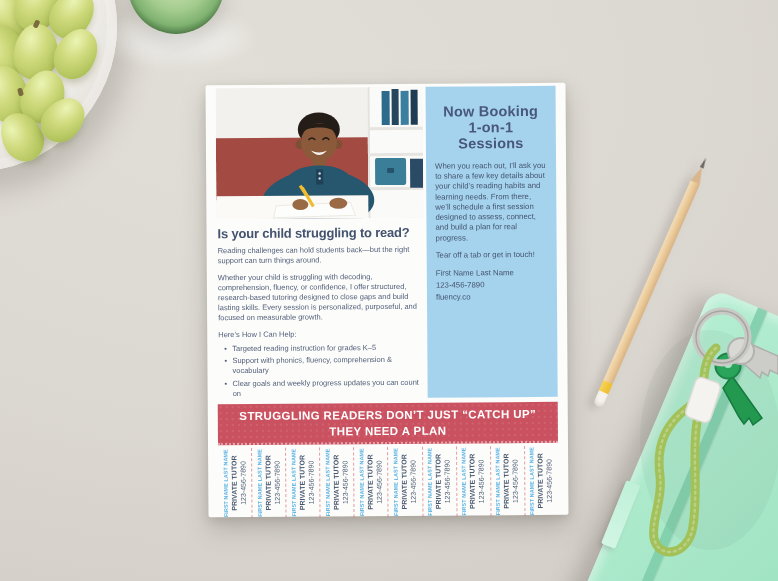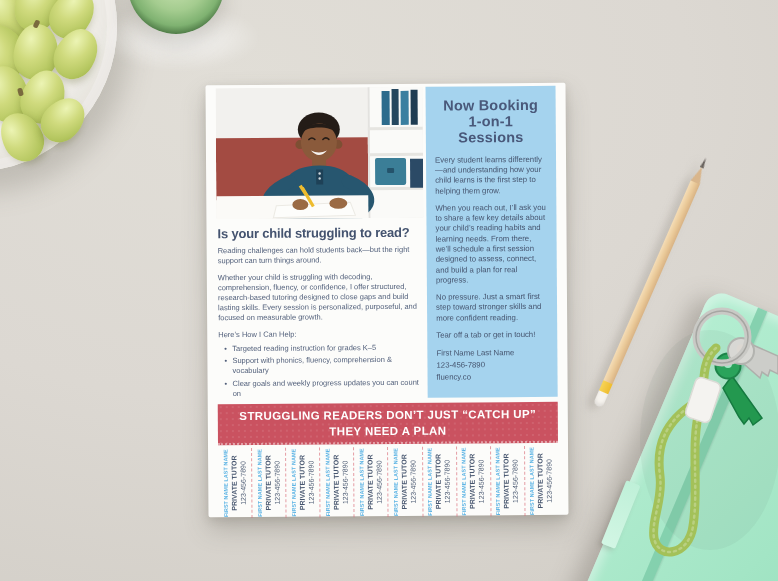--- a/index.html
+++ b/index.html
@@ -58,21 +58,21 @@
   .photo{height:131px;flex:none;display:block;}
   .colL-text{padding:7px 2px 0 1px;}
   .colL-text h1{font-size:13px;letter-spacing:-.2px;color:var(--heading-navy,#44536f);margin:0 0 5px;}
   .colL-text p{font-size:7.5px;line-height:1.34;color:#515f7a;margin:0 0 7px;}
   .colL-text .list-intro{margin:0 0 4px;}
   .help-list{list-style:none;margin:0;padding:0 0 0 6px;}
   .help-list li{position:relative;padding-left:8px;font-size:7.5px;line-height:1.34;color:#515f7a;margin-bottom:2px;}
   .help-list li::before{content:"•";position:absolute;left:0;top:0;}
 
   .panel{width:130px;flex:none;box-sizing:border-box;background:var(--panel-blue,#a5d3ee);padding:9px 9px 8px;}
-  .panel h2{font-size:14.5px;line-height:1.12;text-align:center;color:#49587a;max-width:96px;margin:2px auto 9px;letter-spacing:.2px;}
+  .panel h2{font-size:14.5px;line-height:1.12;text-align:center;color:#49587a;max-width:96px;margin:8px auto 9px;letter-spacing:.2px;}
   .panel p{font-size:7.8px;line-height:1.32;color:#46556f;margin:0 0 7px;}
   .panel .cta{margin-bottom:7px;}
   .contact{font-size:7.8px;line-height:1.5;color:#46556f;}
 
   .banner{margin-top:5px;background:var(--banner-red,#ca5260);color:#ffffff;text-align:center;
     font-weight:bold;font-size:11.5px;line-height:1.4;letter-spacing:.4px;padding:4px 4px 3px;
     background-image:radial-gradient(rgba(255,255,255,.09) 1px, transparent 1.2px);background-size:6px 6px;
     border-bottom:2px dotted rgba(255,255,255,.45);}
 
   .tabs{display:flex;height:70px;margin-top:3px;}
@@ -203,23 +203,21 @@
           <ul class="help-list">
             <li>Targeted reading instruction for grades K–5</li>
             <li>Support with phonics, fluency, comprehension &amp; vocabulary</li>
             <li>Clear goals and weekly progress updates you can count on</li>
           </ul>
         </div>
       </div>
 
       <div class="panel">
         <h2>Now Booking 1-on-1 Sessions</h2>
-        <p>Every student learns differently—and understanding how your child learns is the first step to helping them grow.</p>
         <p>When you reach out, I’ll ask you to share a few key details about your child’s reading habits and learning needs. From there, we’ll schedule a first session designed to assess, connect, and build a plan for real progress.</p>
-        <p>No pressure. Just a smart first step toward stronger skills and more confident reading.</p>
         <p class="cta">Tear off a tab or get in touch!</p>
         <div class="contact">
           <div>First Name Last Name</div>
           <div>123-456-7890</div>
           <div>fluency.co</div>
         </div>
       </div>
     </div>
 
     <div class="banner">

